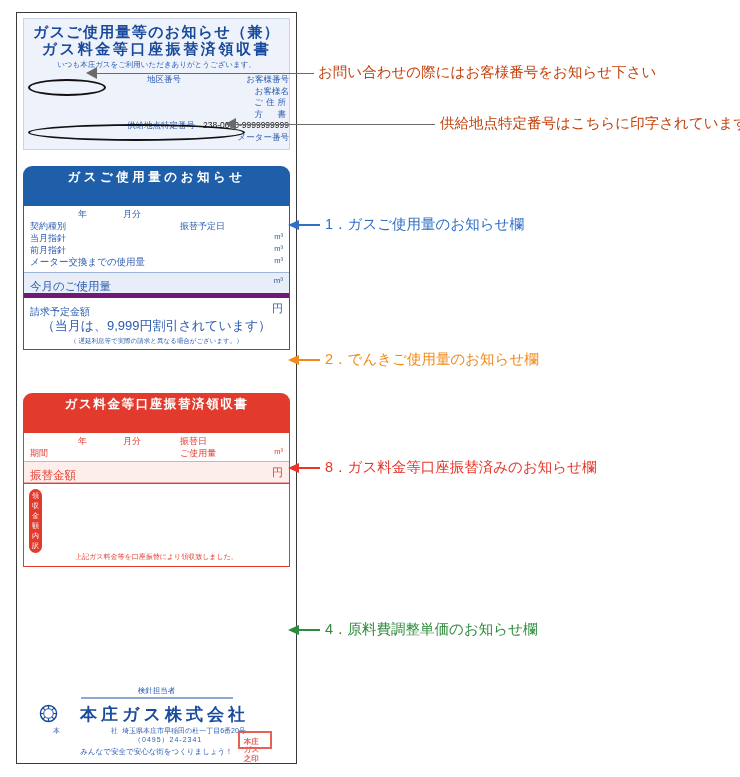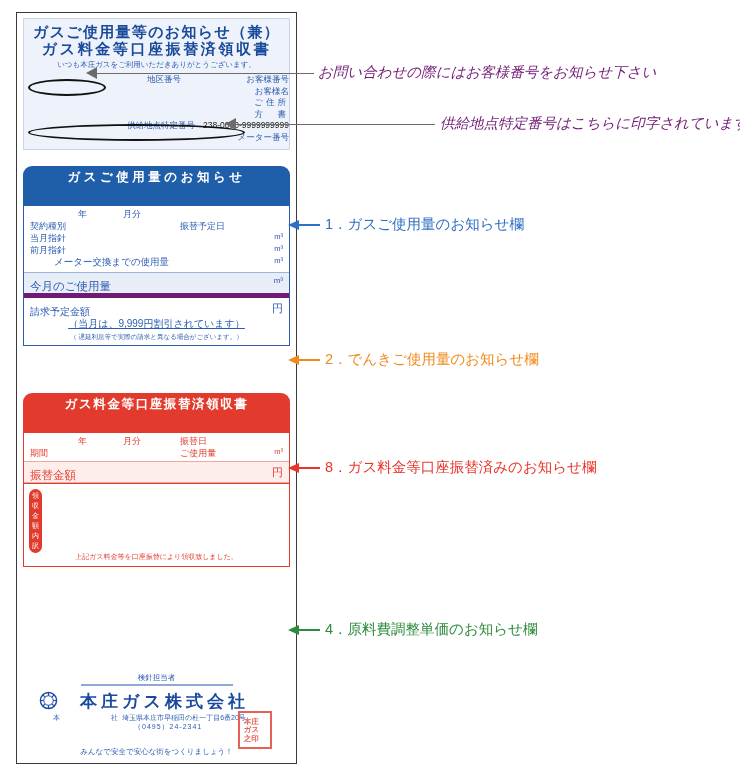--- a/index.html
+++ b/index.html
@@ -137,24 +137,23 @@
     border-top: 1px solid #f0a79f;
     border-bottom: 1px solid #f0a79f;
     background: #fdeeec;
   }
 
   .claim { position: relative; padding: 3px 6px 1px 6px; height: 14px; }
   .claim .big { font-size: 10px; }
   .claim .unit { position: absolute; right: 6px; top: 3px; font-size: 11px; }
   .discount {
     text-align: center;
-    font-size: 10px;
+    font-size: 13px;
     padding: 1px 0 0 0;
     white-space: nowrap;
-    text-decoration: underline;
   }
   .note-small {
     text-align: center;
     font-size: 6.5px;
     padding: 2px 0 3px 0;
     white-space: nowrap;
   }
 
   
   .receipt-area {
@@ -232,47 +231,47 @@
     height: 20px;
   }
   .addr-honsha { position: absolute; left: 36px; top: 0; letter-spacing: 22px; }
   .addr-line1  { position: absolute; left: 105px; top: 0; white-space: nowrap; }
   .addr-line2  { position: absolute; left: 117px; top: 9px; white-space: nowrap; letter-spacing: 1px; }
   .slogan {
     text-align: center;
     color: #2a5bb0;
     font-size: 7.5px;
     white-space: nowrap;
-    margin-top: 14px;
+    margin-top: 1px;
   }
   .seal {
     position: absolute;
     right: 24px;
     bottom: 14px;
     width: 34px;
-    height: 38px;
+    height: 18px;
     border: 2px solid #e2463c;
     color: #e2463c;
     font-size: 8px;
     line-height: 9px;
     text-align: center;
     font-weight: bold;
     padding-top: 2px;
     box-sizing: border-box;
     opacity: 0.85;
   }
 
   
   .callout {
     position: absolute;
     font-size: 14.5px;
     white-space: nowrap;
     line-height: 16px;
   }
-  .top-callout { color: #701a75; font-style: italic; }
+  .top-callout { color: #c2410c; }
 
   .lead {
     position: absolute;
     height: 1px;
     background: #6b6b6b;
   }
   .lead-head {
     position: absolute;
     width: 0; height: 0;
     border-top: 6px solid transparent;
@@ -339,21 +338,21 @@
             <span class="mid">振替予定日</span>
           </div>
           <div class="line">
             <span>当月指針</span>
             <span class="unit">m³</span>
           </div>
           <div class="line">
             <span>前月指針</span>
             <span class="unit">m³</span>
           </div>
-          <div class="line" style="height:14px;margin-left:24px;">
+          <div class="line" style="height:14px;">
             <span style="font-size:9.5px;">メーター交換までの使用量</span>
             <span class="unit">m³</span>
           </div>
         </div>
 
         <div class="band lbl">
           <span class="big">今月のご使用量</span>
           <span class="unit">m³</span>
         </div>
 

